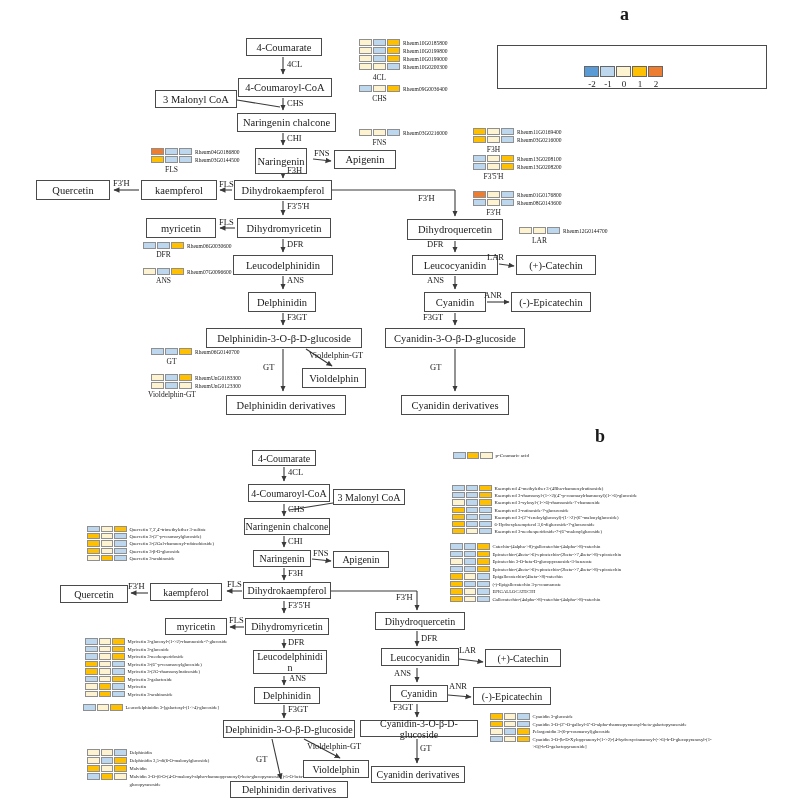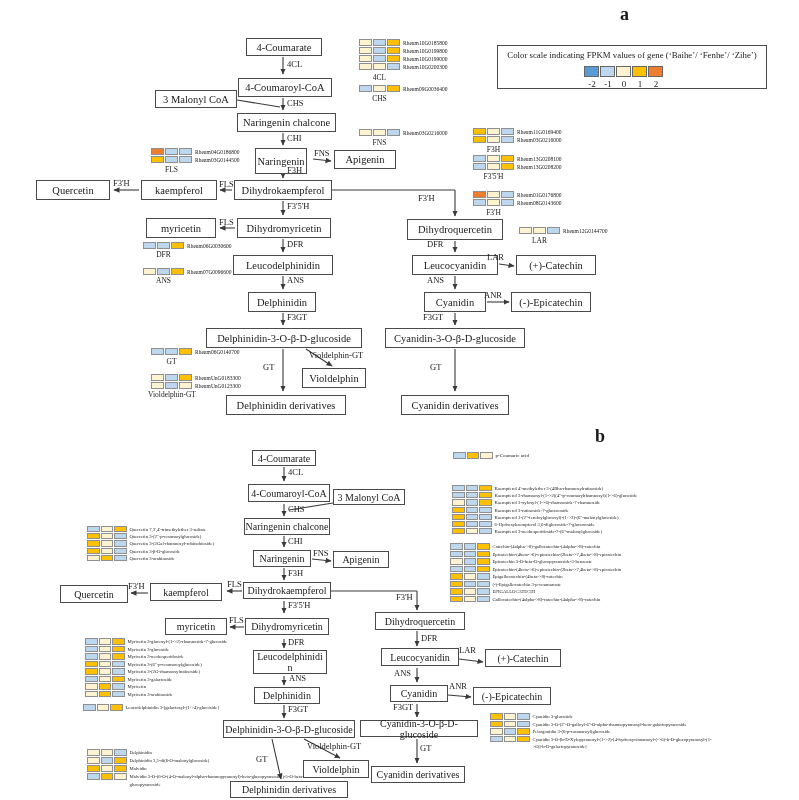--- a/index.html
+++ b/index.html
@@ -82,21 +82,20 @@
       <line x1="448" y1="695" x2="471" y2="697" marker-end="url(#ah)"></line>
       <line x1="417" y1="704" x2="417" y2="717" marker-end="url(#ah)"></line>
       <line x1="417" y1="739" x2="417" y2="763" marker-end="url(#ah)"></line>
     </g>
   </svg>
 
   <span class="panelLabel" style="left:620px;top:4px">a</span>
   <span class="panelLabel" style="left:595px;top:426px">b</span>
 
   <div id="legend">
-    <span class="ltitle">Color scale indicating FPKM values of gene (‘Baihe’/ ‘Fenhe’/ ‘Zihe’)</span>
     <div class="hm lswatches">
         <div class="hm-grid">
           <div class="hm-row">
             <span class="hm-cell" style="background: rgb(91, 155, 213);"></span>
             <span class="hm-cell" style="background: rgb(189, 215, 238);"></span>
             <span class="hm-cell" style="background: rgb(253, 243, 208);"></span>
             <span class="hm-cell" style="background: rgb(255, 192, 2);"></span>
             <span class="hm-cell" style="background: rgb(237, 125, 49);"></span>
           </div>
         </div>

